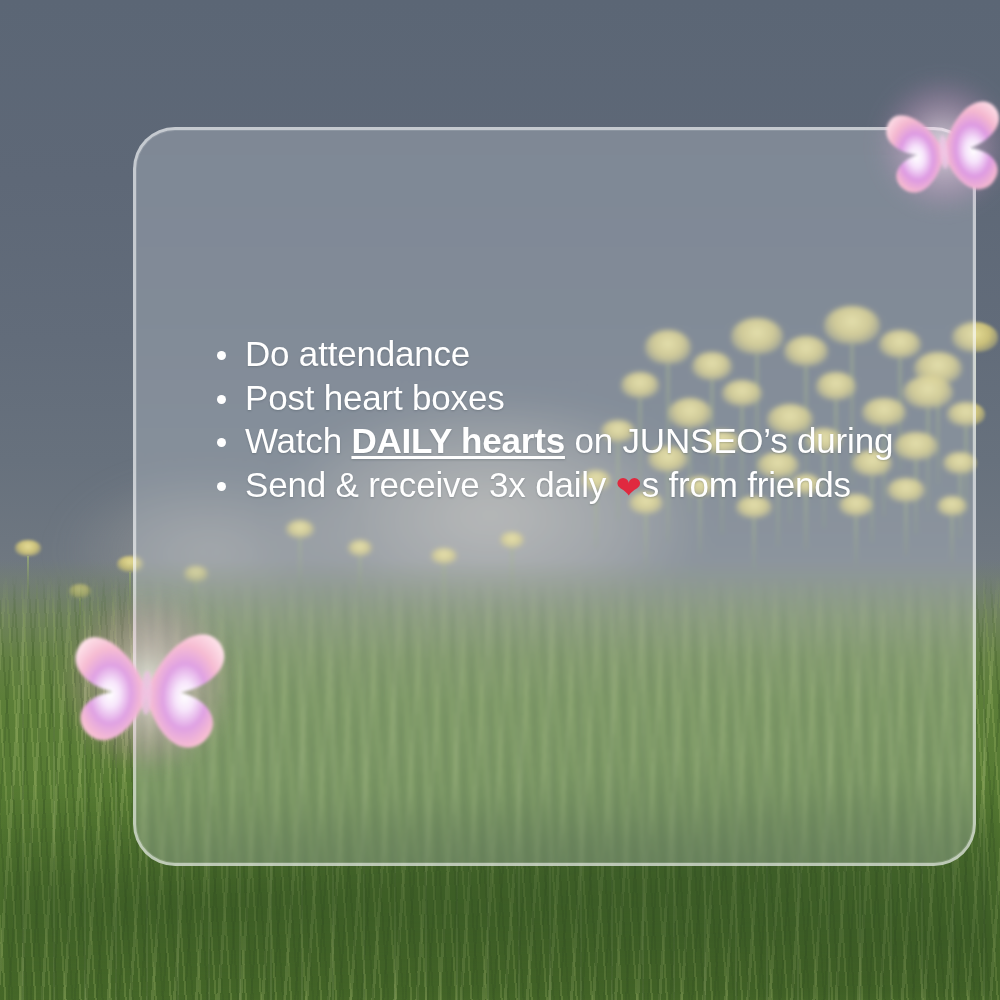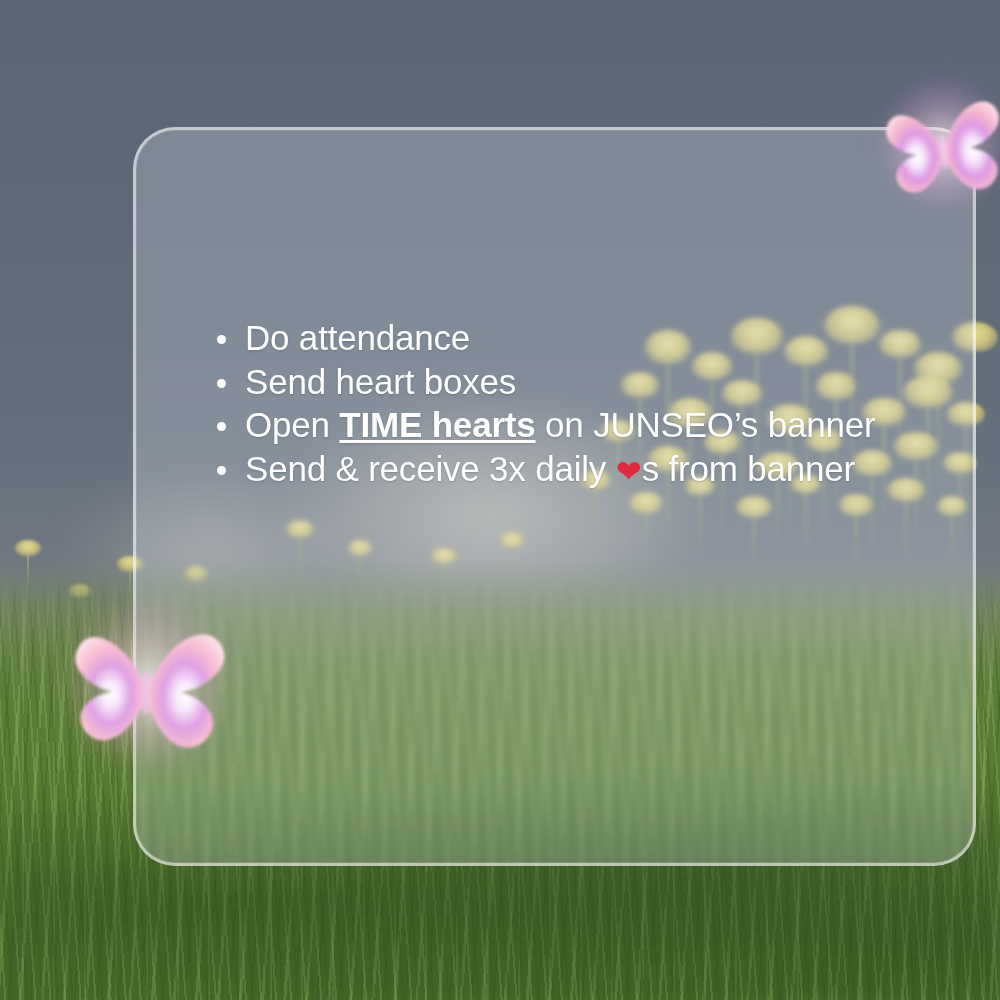--- a/index.html
+++ b/index.html
@@ -162,21 +162,21 @@
     letter-spacing: 0px;
     transform-origin: 50% 260px;
     text-shadow: 0 1px 2px rgba(60,70,85,.35);
     white-space: pre;
   }
 
   
   .list {
     position: absolute;
     left: 206px;
-    top: 316px;
+    top: 332px;
     width: 730px;
     margin: 0;
     padding: 0;
     list-style: none;
     color: #ffffff;
     font-size: 35px;
     line-height: 43.5px;
     letter-spacing: -0.2px;
     text-shadow: 0 1px 2px rgba(50,60,70,.28);
   }
@@ -402,23 +402,23 @@
     <div class="arc" id="arc-title">
         <span style="transform: translate(-50%, -50%) rotate(-15.5deg) translateY(-260px);">D</span>
         <span style="transform: translate(-50%, -50%) rotate(-13.29deg) translateY(-260px);">A</span>
         <span style="transform: translate(-50%, -50%) rotate(13.29deg) translateY(-260px);">R</span>
         <span style="transform: translate(-50%, -50%) rotate(15.5deg) translateY(-260px);">S</span>
       </div>
   </div>
 
   <ul class="list" id="reminder-list">
       <li id="reminder-attendance"><span>Do attendance</span></li>
-      <li id="reminder-heart-boxes"><span>Send heart boxes</span></li>
-      <li id="reminder-drop-daily-hearts"><span>Open </span><span class="em-strong">TIME hearts</span><span> on JUNSEO’s banner</span></li>
-      <li id="reminder-send-receive"><span>Send &amp; receive 3x daily </span><span class="heart">❤</span><span>s from banner</span></li>
+      <li id="reminder-heart-boxes"><span>Post heart boxes</span></li>
+      <li id="reminder-drop-daily-hearts"><span>Watch </span><span class="em-strong">DAILY hearts</span><span> on JUNSEO’s during</span></li>
+      <li id="reminder-send-receive"><span>Send &amp; receive 3x daily </span><span class="heart">❤</span><span>s from friends</span></li>
     </ul>
 
   <div class="bfly" id="bfly-tr">
     <div class="glow"></div>
     <svg viewBox="0 0 100 100" width="130" height="130" aria-hidden="true">
       <defs>
         <radialGradient id="wg1" cx="50%" cy="55%" r="62%">
           <stop offset="0%" stop-color="#ffffff"></stop>
           <stop offset="22%" stop-color="#f6e3fb"></stop>
           <stop offset="48%" stop-color="#dd9ae2"></stop>

